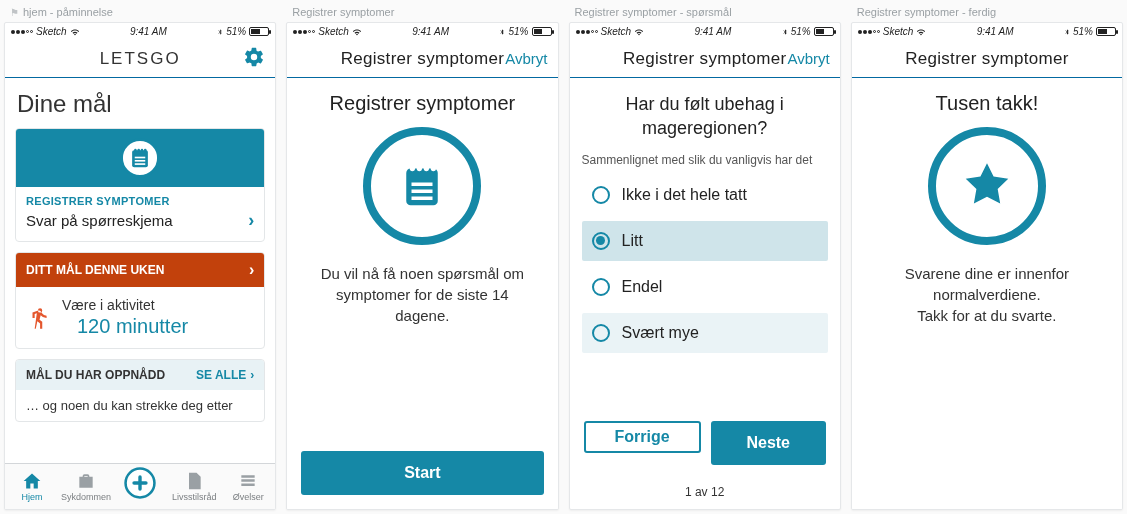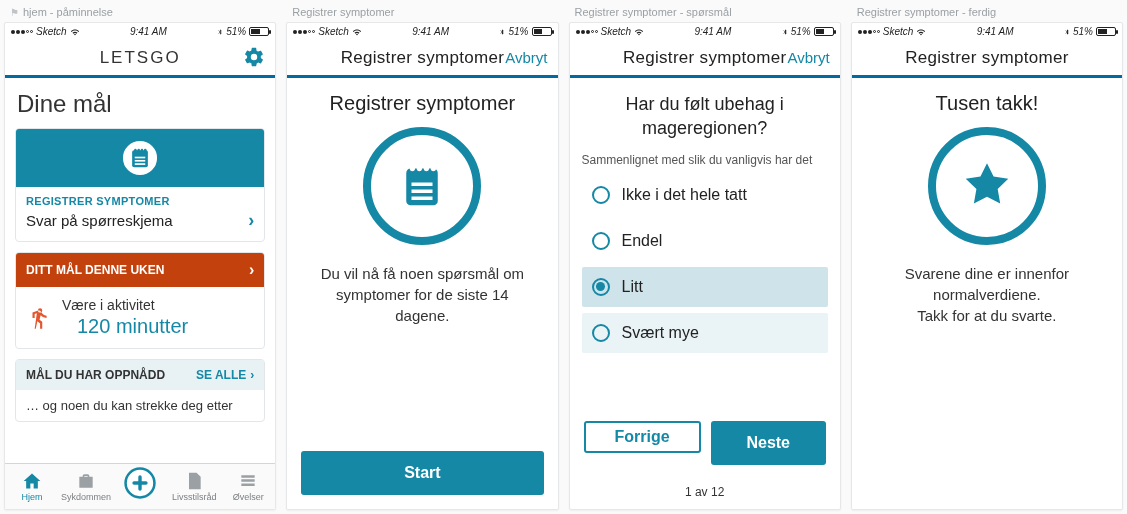--- a/index.html
+++ b/index.html
@@ -26,21 +26,21 @@
   .dots span.hollow { background:transparent; border:1px solid #222; width:3px; height:3px; }
   .wifi { width:10px; height:10px; }
   .bt { width:6px; height:10px; }
   .battery { width:20px; height:9px; border:1px solid #222; border-radius:2px; position:relative; }
   .battery::after { content:""; position:absolute; right:-3px; top:2px; width:2px; height:4px; background:#222; border-radius:1px;}
   .battery .fill { position:absolute; left:1px; top:1px; bottom:1px; width:48%; background:#222; }
 
   
   .navbar {
     height:38px; display:flex; align-items:center; justify-content:center;
-    position:relative; border-bottom:3px solid #0369a1; background:#fff;
+    position:relative; border-bottom:1px solid #0369a1; background:#fff;
     font-size:16px; font-weight:400; color:#222;
   }
   .navbar .nav-right { position:absolute; right:10px; color:#1588a6; font-size:15px; }
   .navbar .nav-right.icon { top:6px; }
   .navbar .nav-title { font-size:17px; letter-spacing:0.3px; }
   .navbar.app .nav-title { font-weight:300; letter-spacing:2px; color:#333; }
 
   
   .home-body { flex:1; background:#fff; padding:8px 10px 0; overflow:hidden; }
   .home-h1 { font-size:24px; font-weight:300; color:#333; margin:4px 0 10px 2px; }
@@ -359,27 +359,27 @@
       </div>
 
       <div class="q-body">
         <h2>Har du følt ubehag i mageregionen?</h2>
         <div class="q-sub">Sammenlignet med slik du vanligvis har det</div>
 
         <div class="opt">
           <span class="radio"></span>
           <span>Ikke i det hele tatt</span>
         </div>
+        <div class="opt alt selected">
+          <span class="radio filled"></span>
+          <span>Litt</span>
+        </div>
         <div class="opt">
           <span class="radio"></span>
           <span>Endel</span>
-        </div>
-        <div class="opt alt selected">
-          <span class="radio filled"></span>
-          <span>Litt</span>
         </div>
         <div class="opt alt">
           <span class="radio"></span>
           <span>Svært mye</span>
         </div>
       </div>
 
       <div class="footer-btn-row">
         <button class="btn-outline">Forrige</button>
         <button class="btn-primary">Neste</button>

